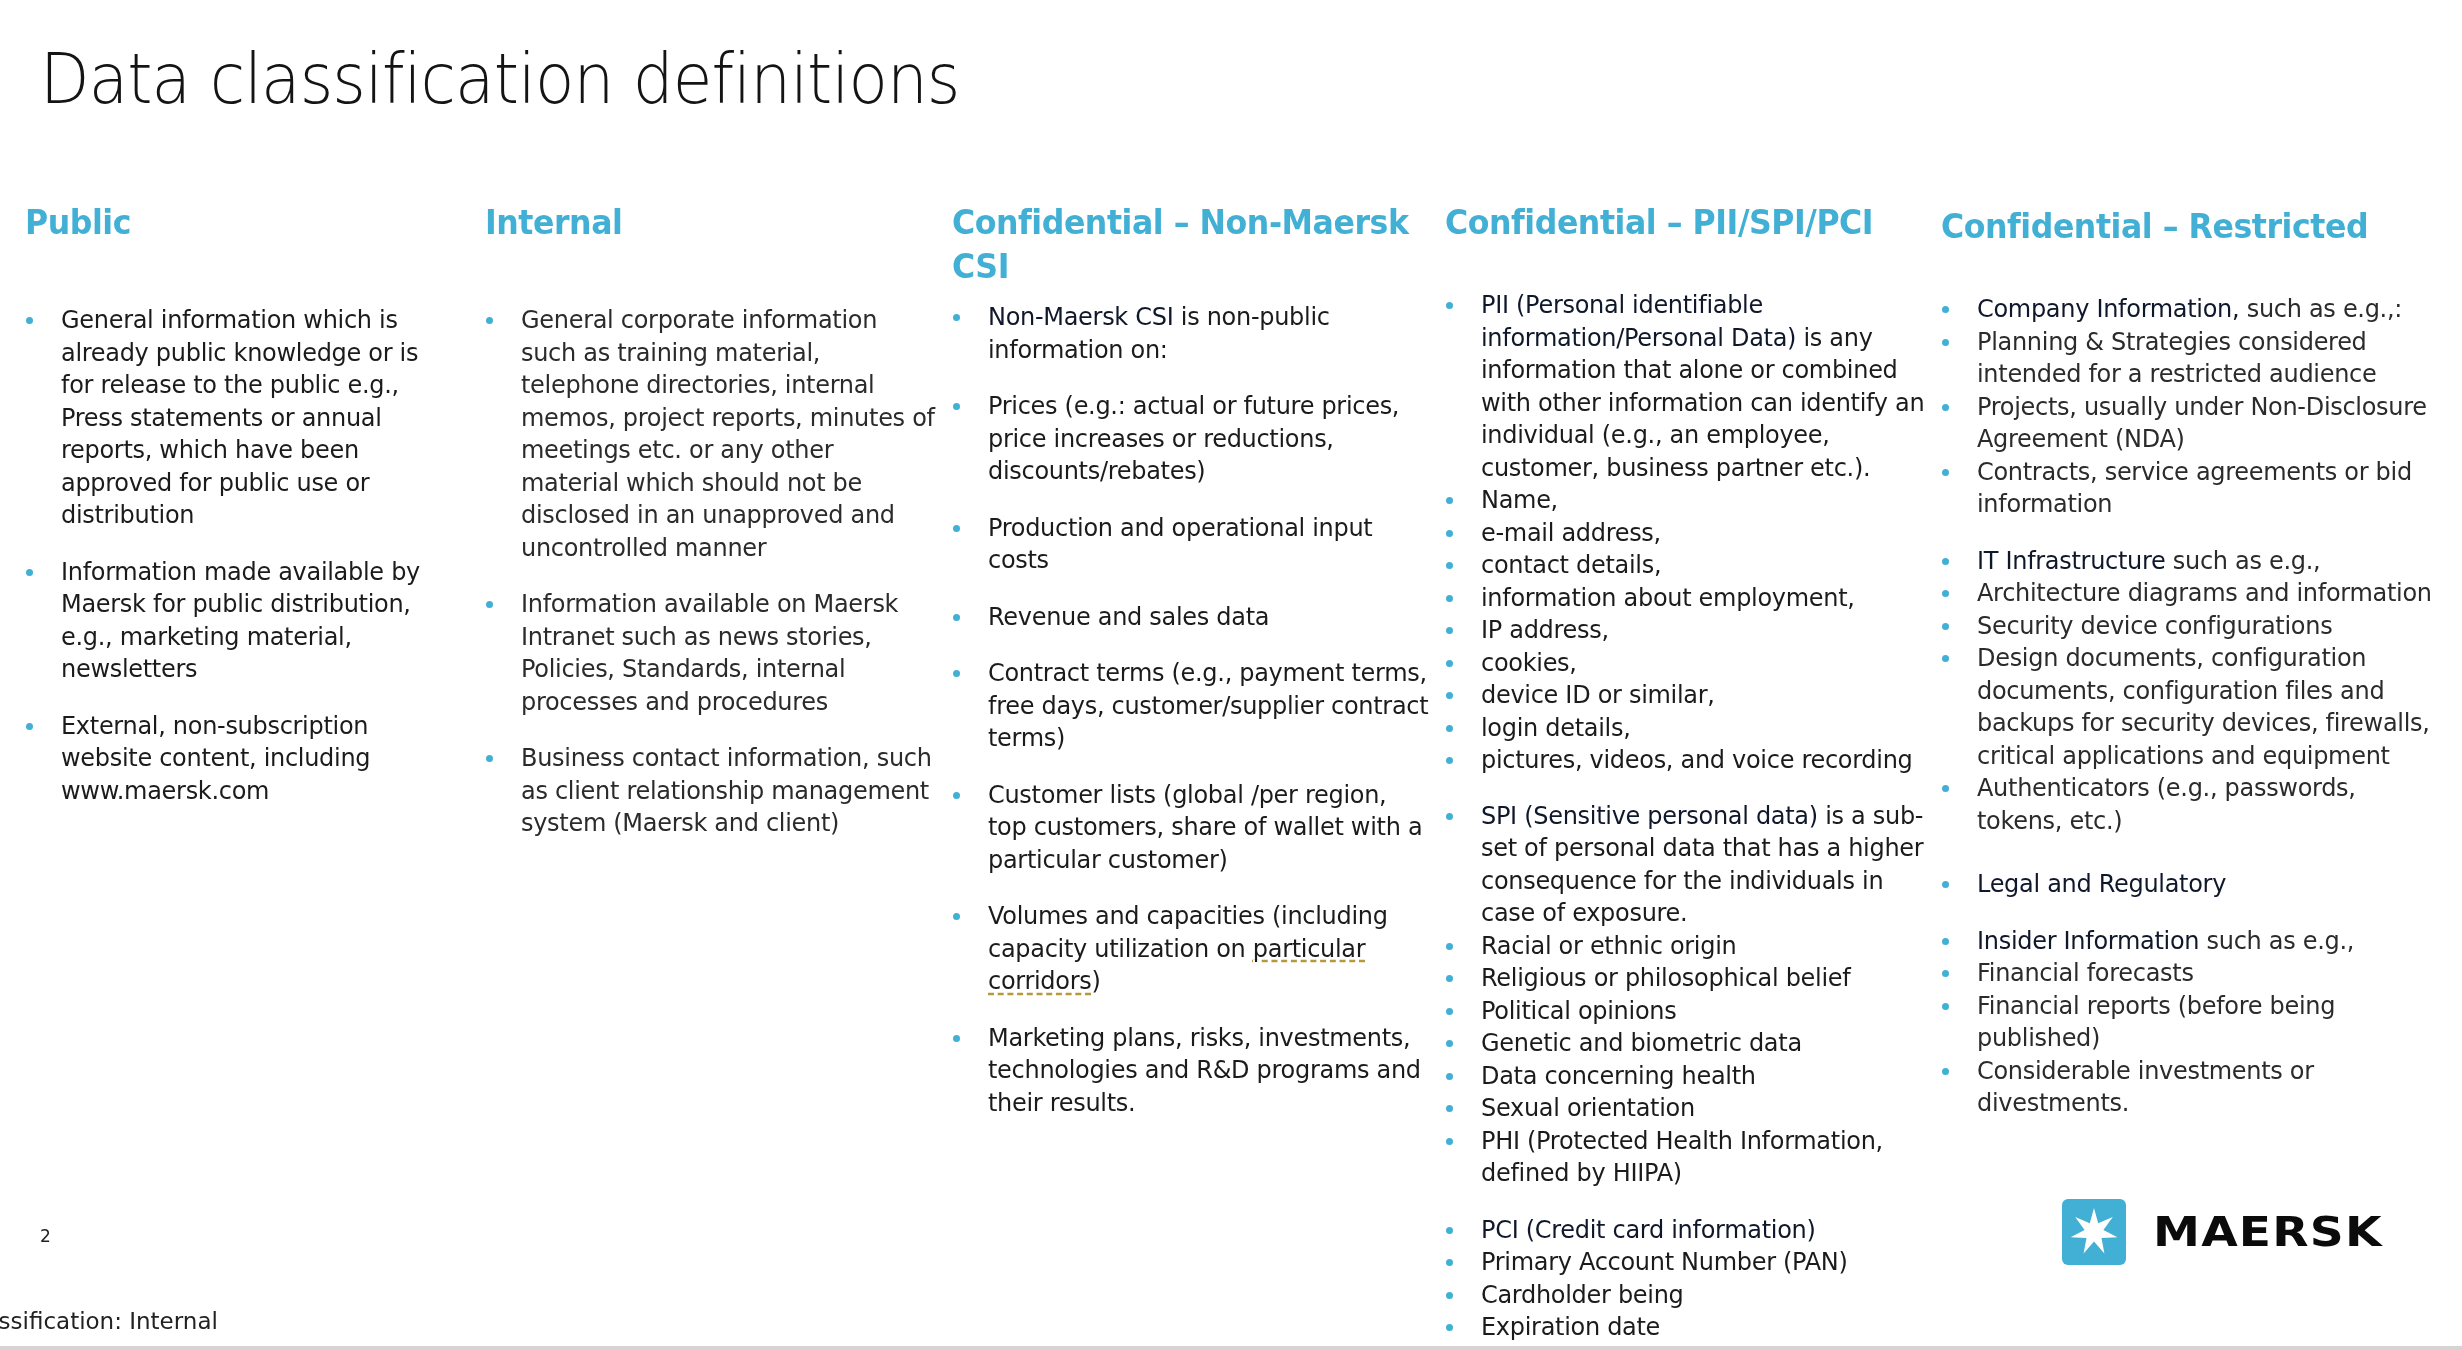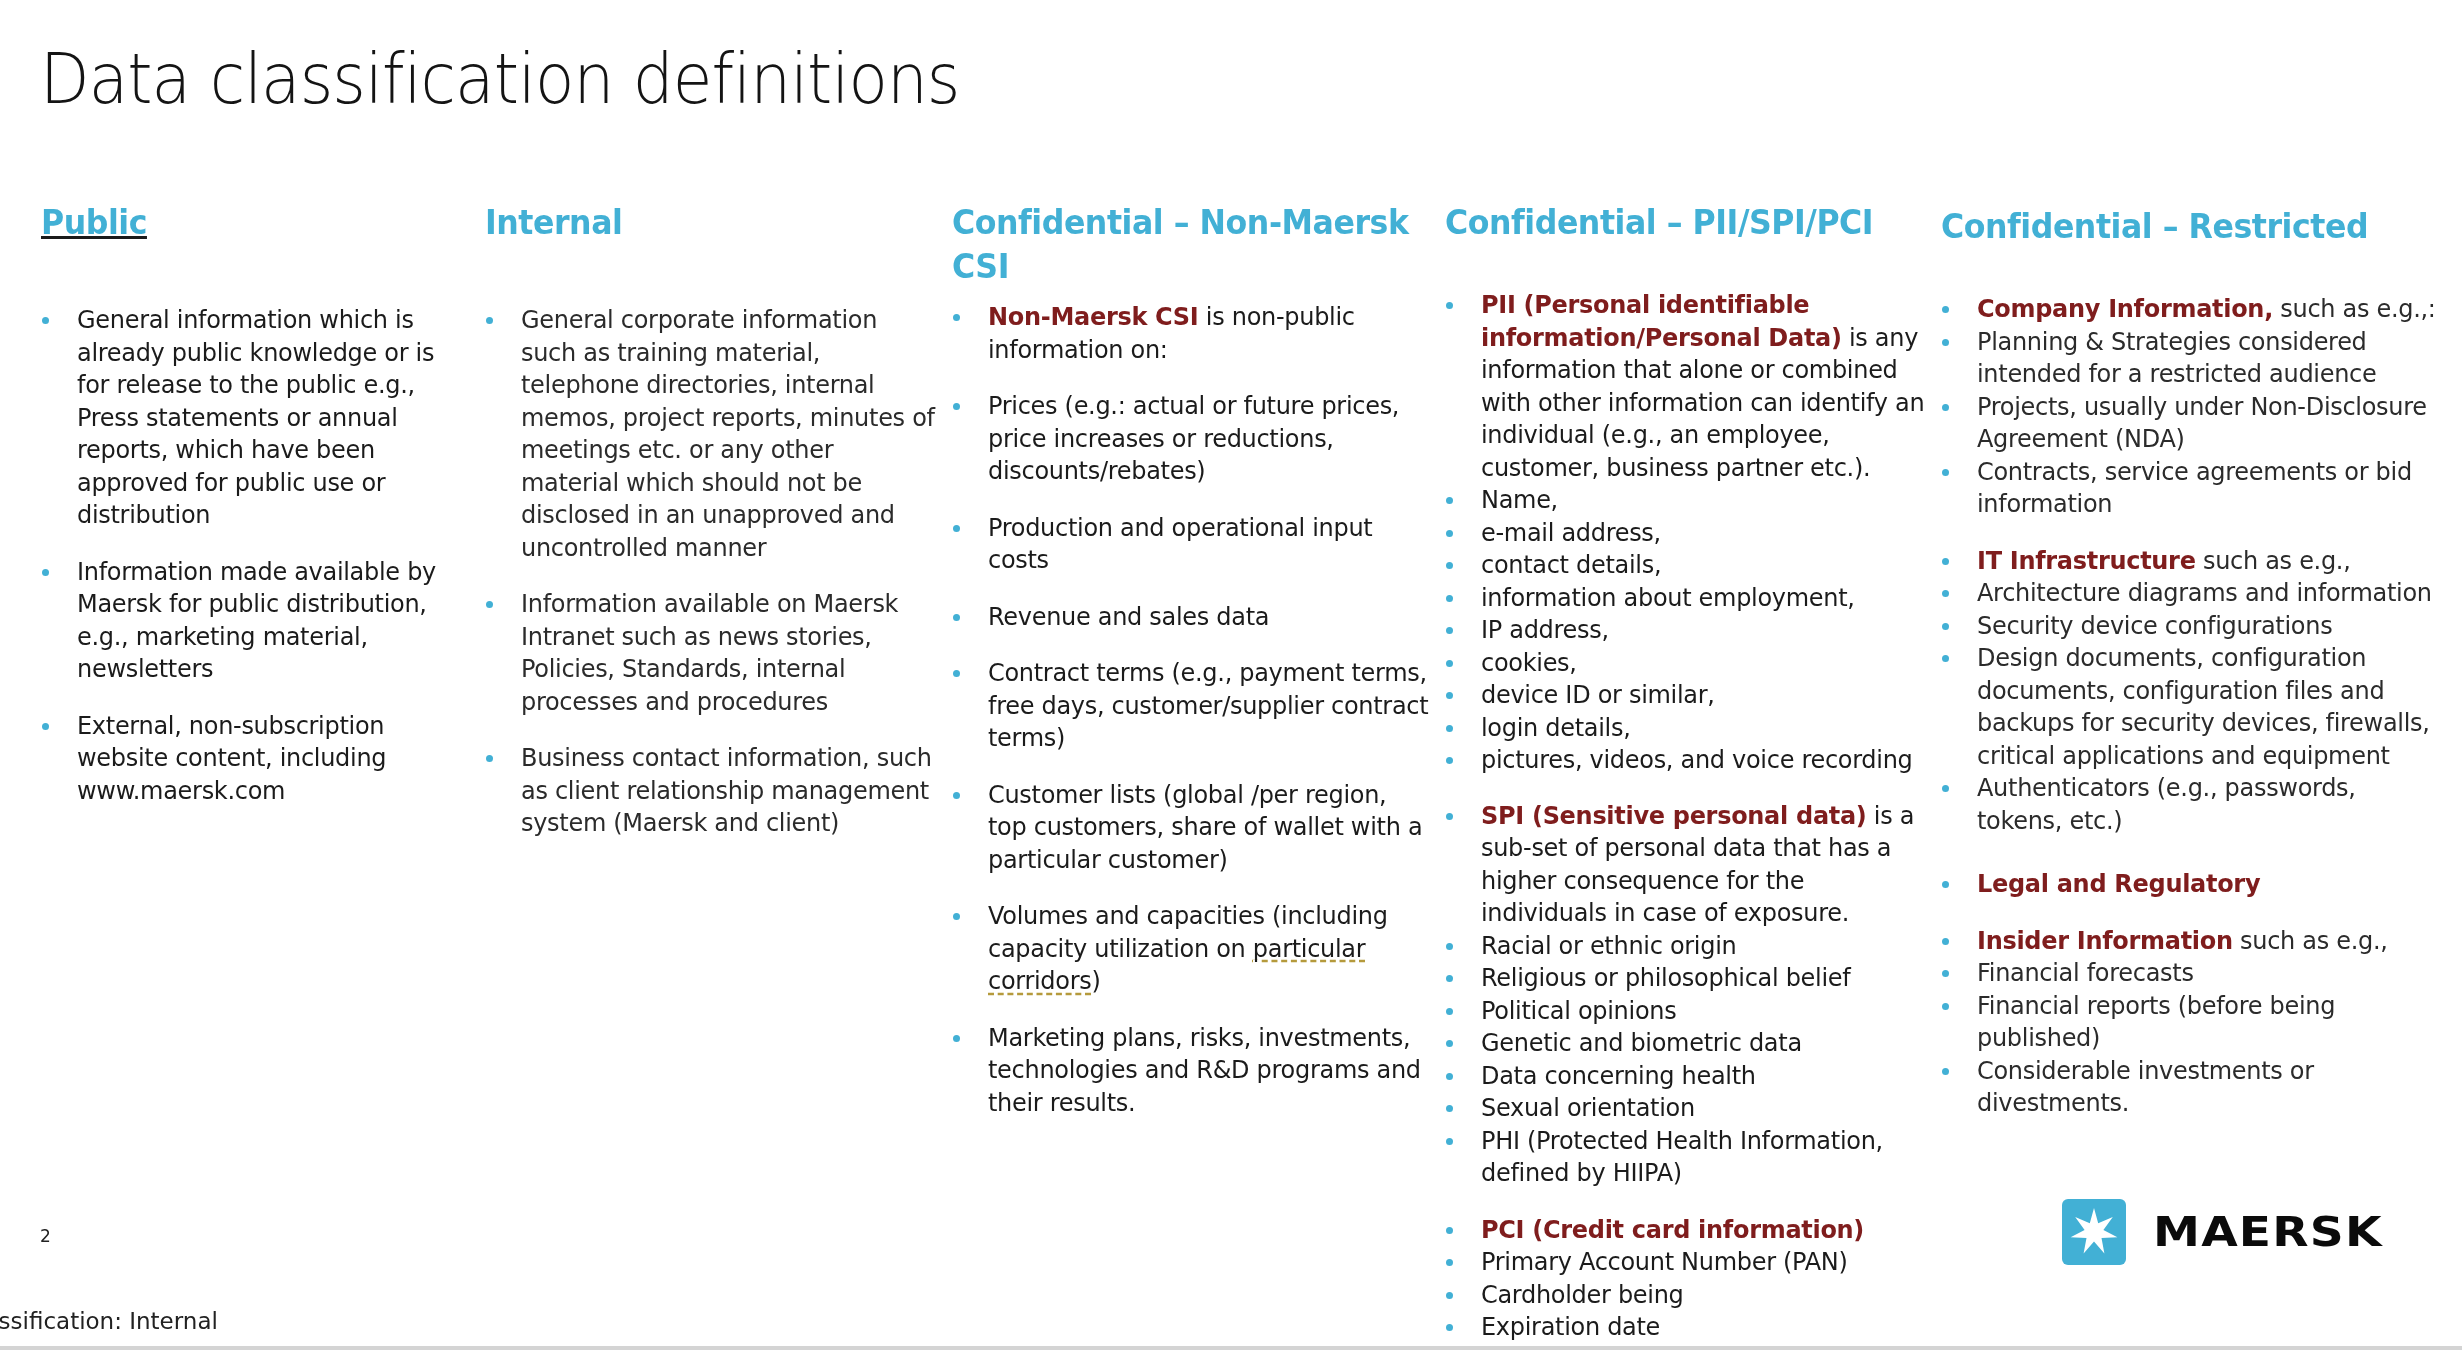--- a/index.html
+++ b/index.html
@@ -22,28 +22,28 @@
   }
   .col ul { list-style:none; margin:0; padding:0; position:absolute; left:0; }
   .col li {
     position:relative; padding-left:36px; font-size:24px; line-height:32.5px;
     letter-spacing:-0.3px;
   }
   .col li .dot {
     position:absolute; left:1px; top:13px; width:7px; height:7px; border-radius:50%;
     background:#42b0d5;
   }
-  .col li b { font-weight:bold; color:#7f1d1d; }
+  .col li b { font-weight:normal; color:#0f172a; }
   .g16 { margin-top:24px; }
   .g23 { margin-top:23px; }
   .g31 { margin-top:31px; }
   .gray li { color:#2b2b2b; }
   .squig { text-decoration:underline dashed #b59a3c; text-underline-offset:4px; }
 
-  #c1 { left:41px; width:420px;text-decoration:underline; }
+  #c1 { left:25px; width:420px; }
   #c1 ul { top:104px; }
   #c2 { left:485px; width:450px; }
   #c2 ul { top:104px; }
   #c3 { left:952px; width:480px; }
   #c3 h2 { white-space:normal; width:520px; line-height:44px; }
   #c3 ul { top:101px; }
   #c4 { left:1445px; width:480px; }
   #c4 ul { top:89px; }
   #c5 { left:1941px; width:500px; }
   #c5 h2 { margin-top:4px; }

